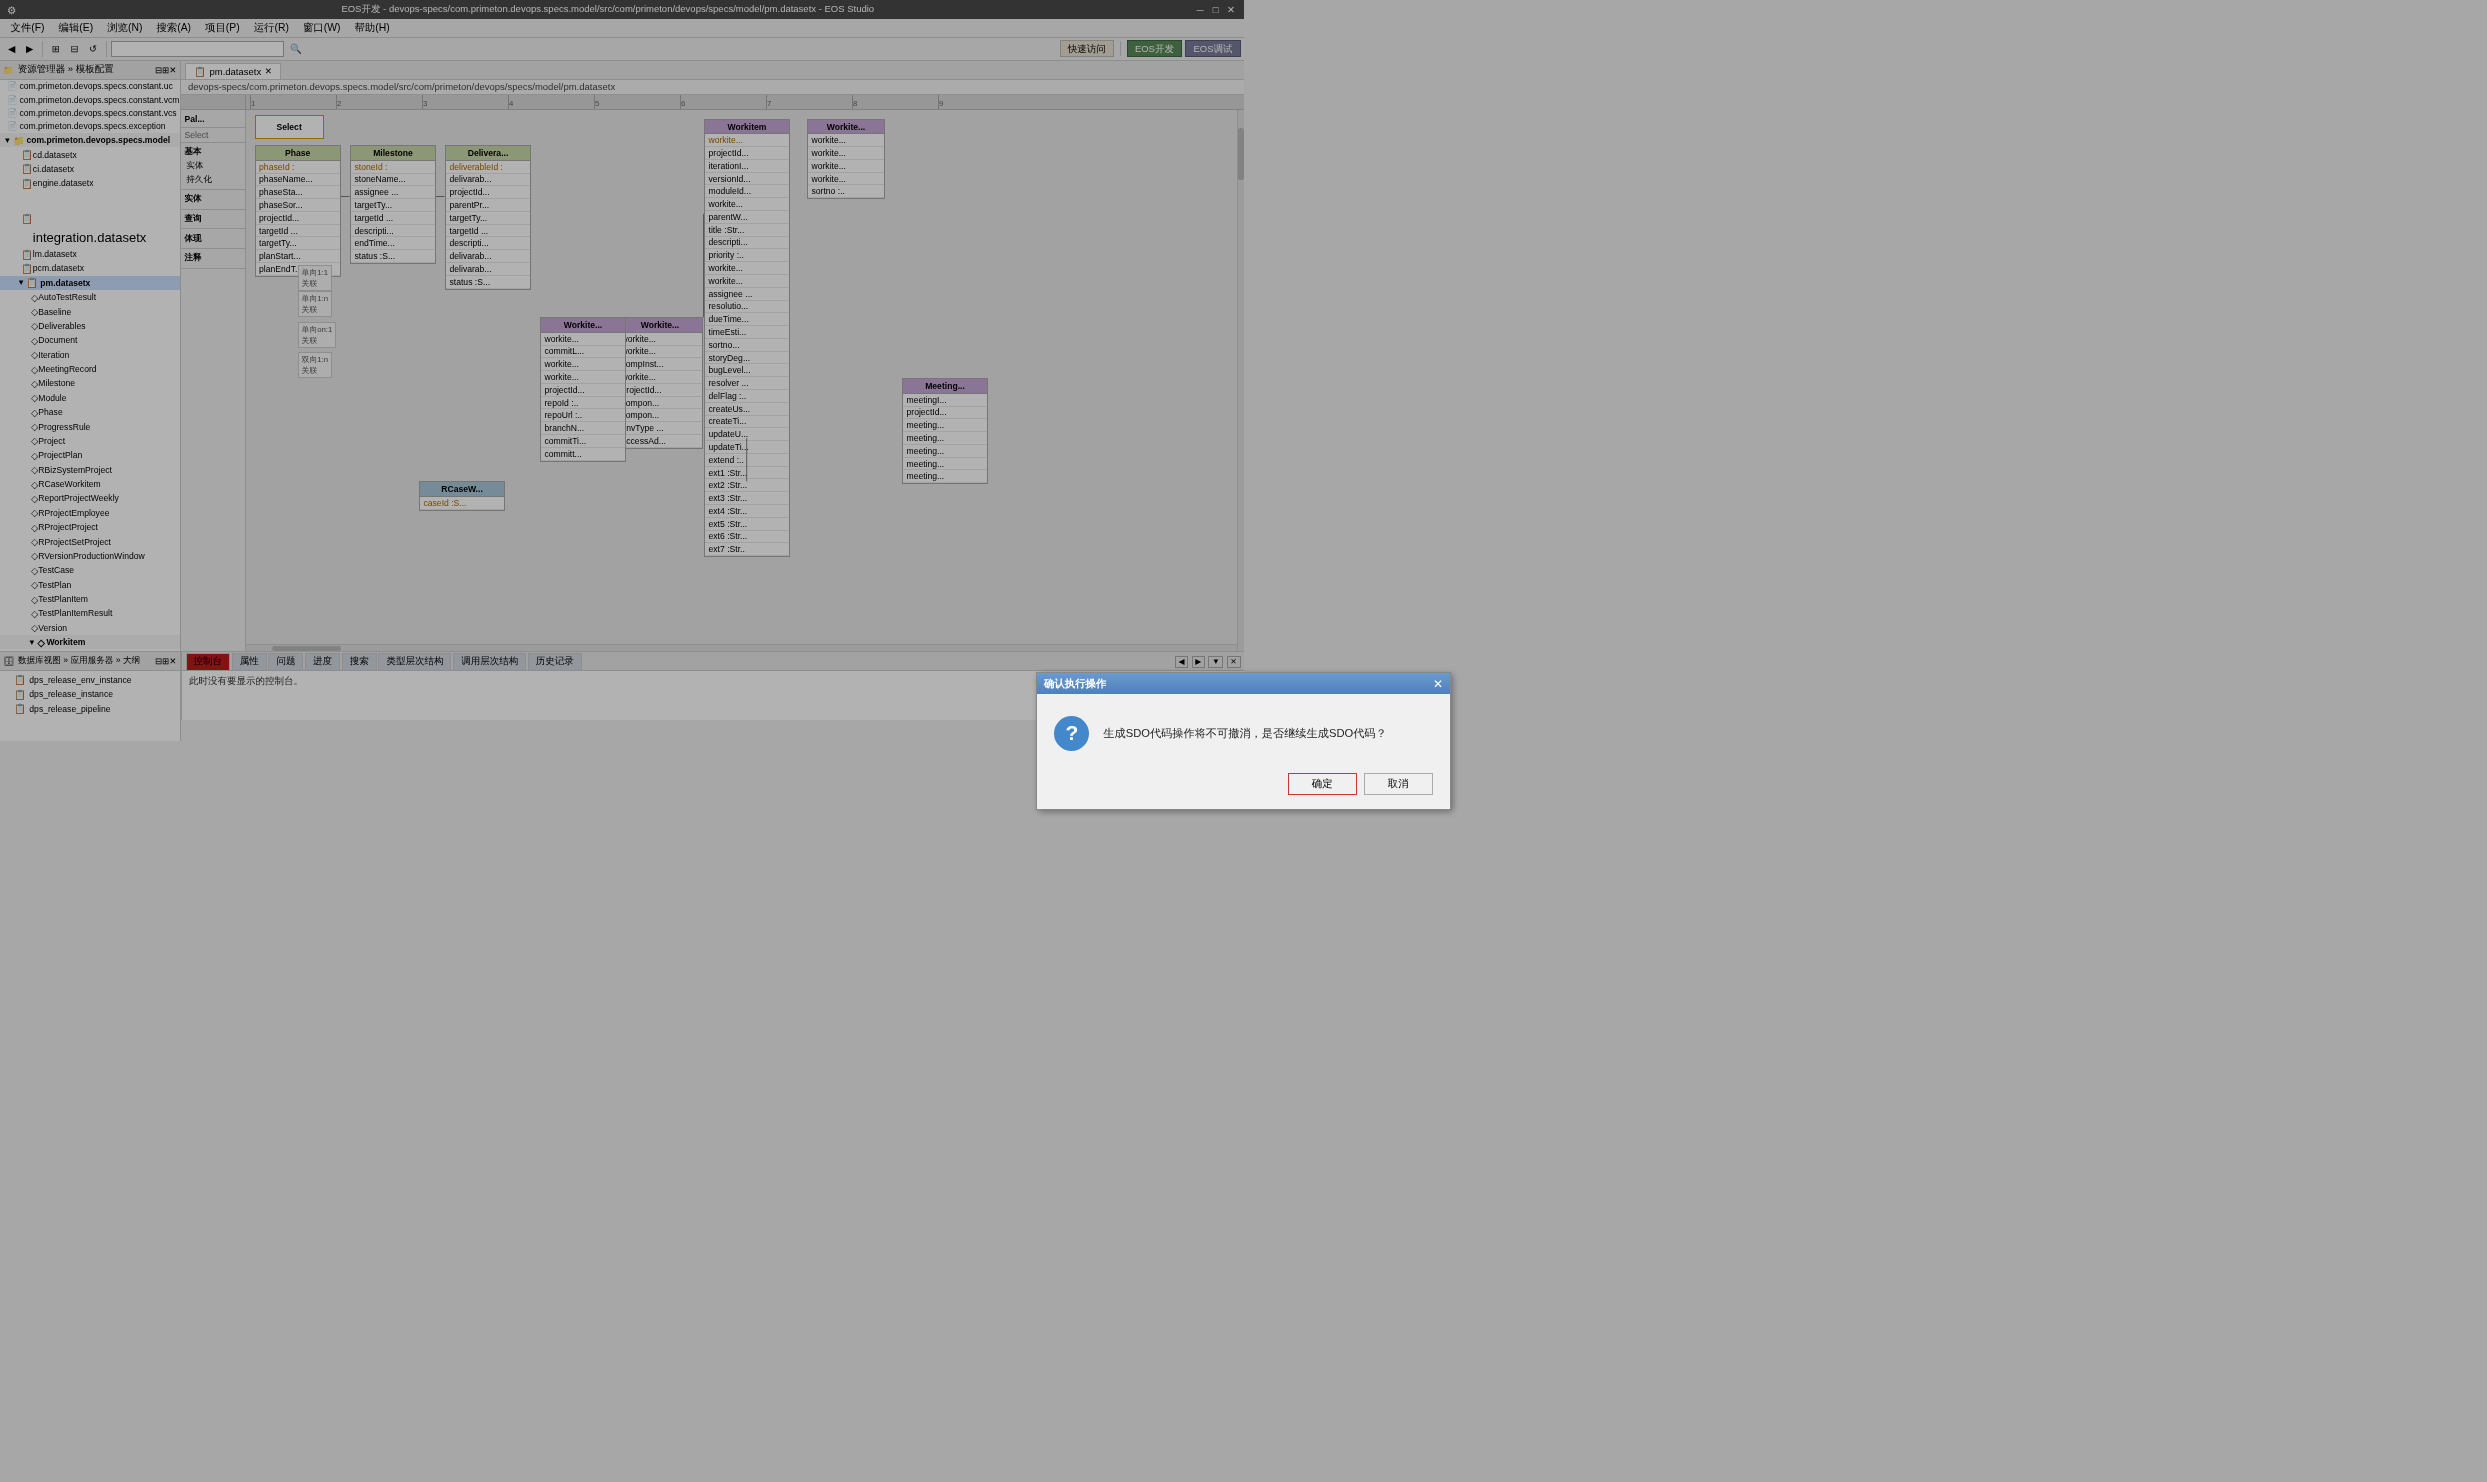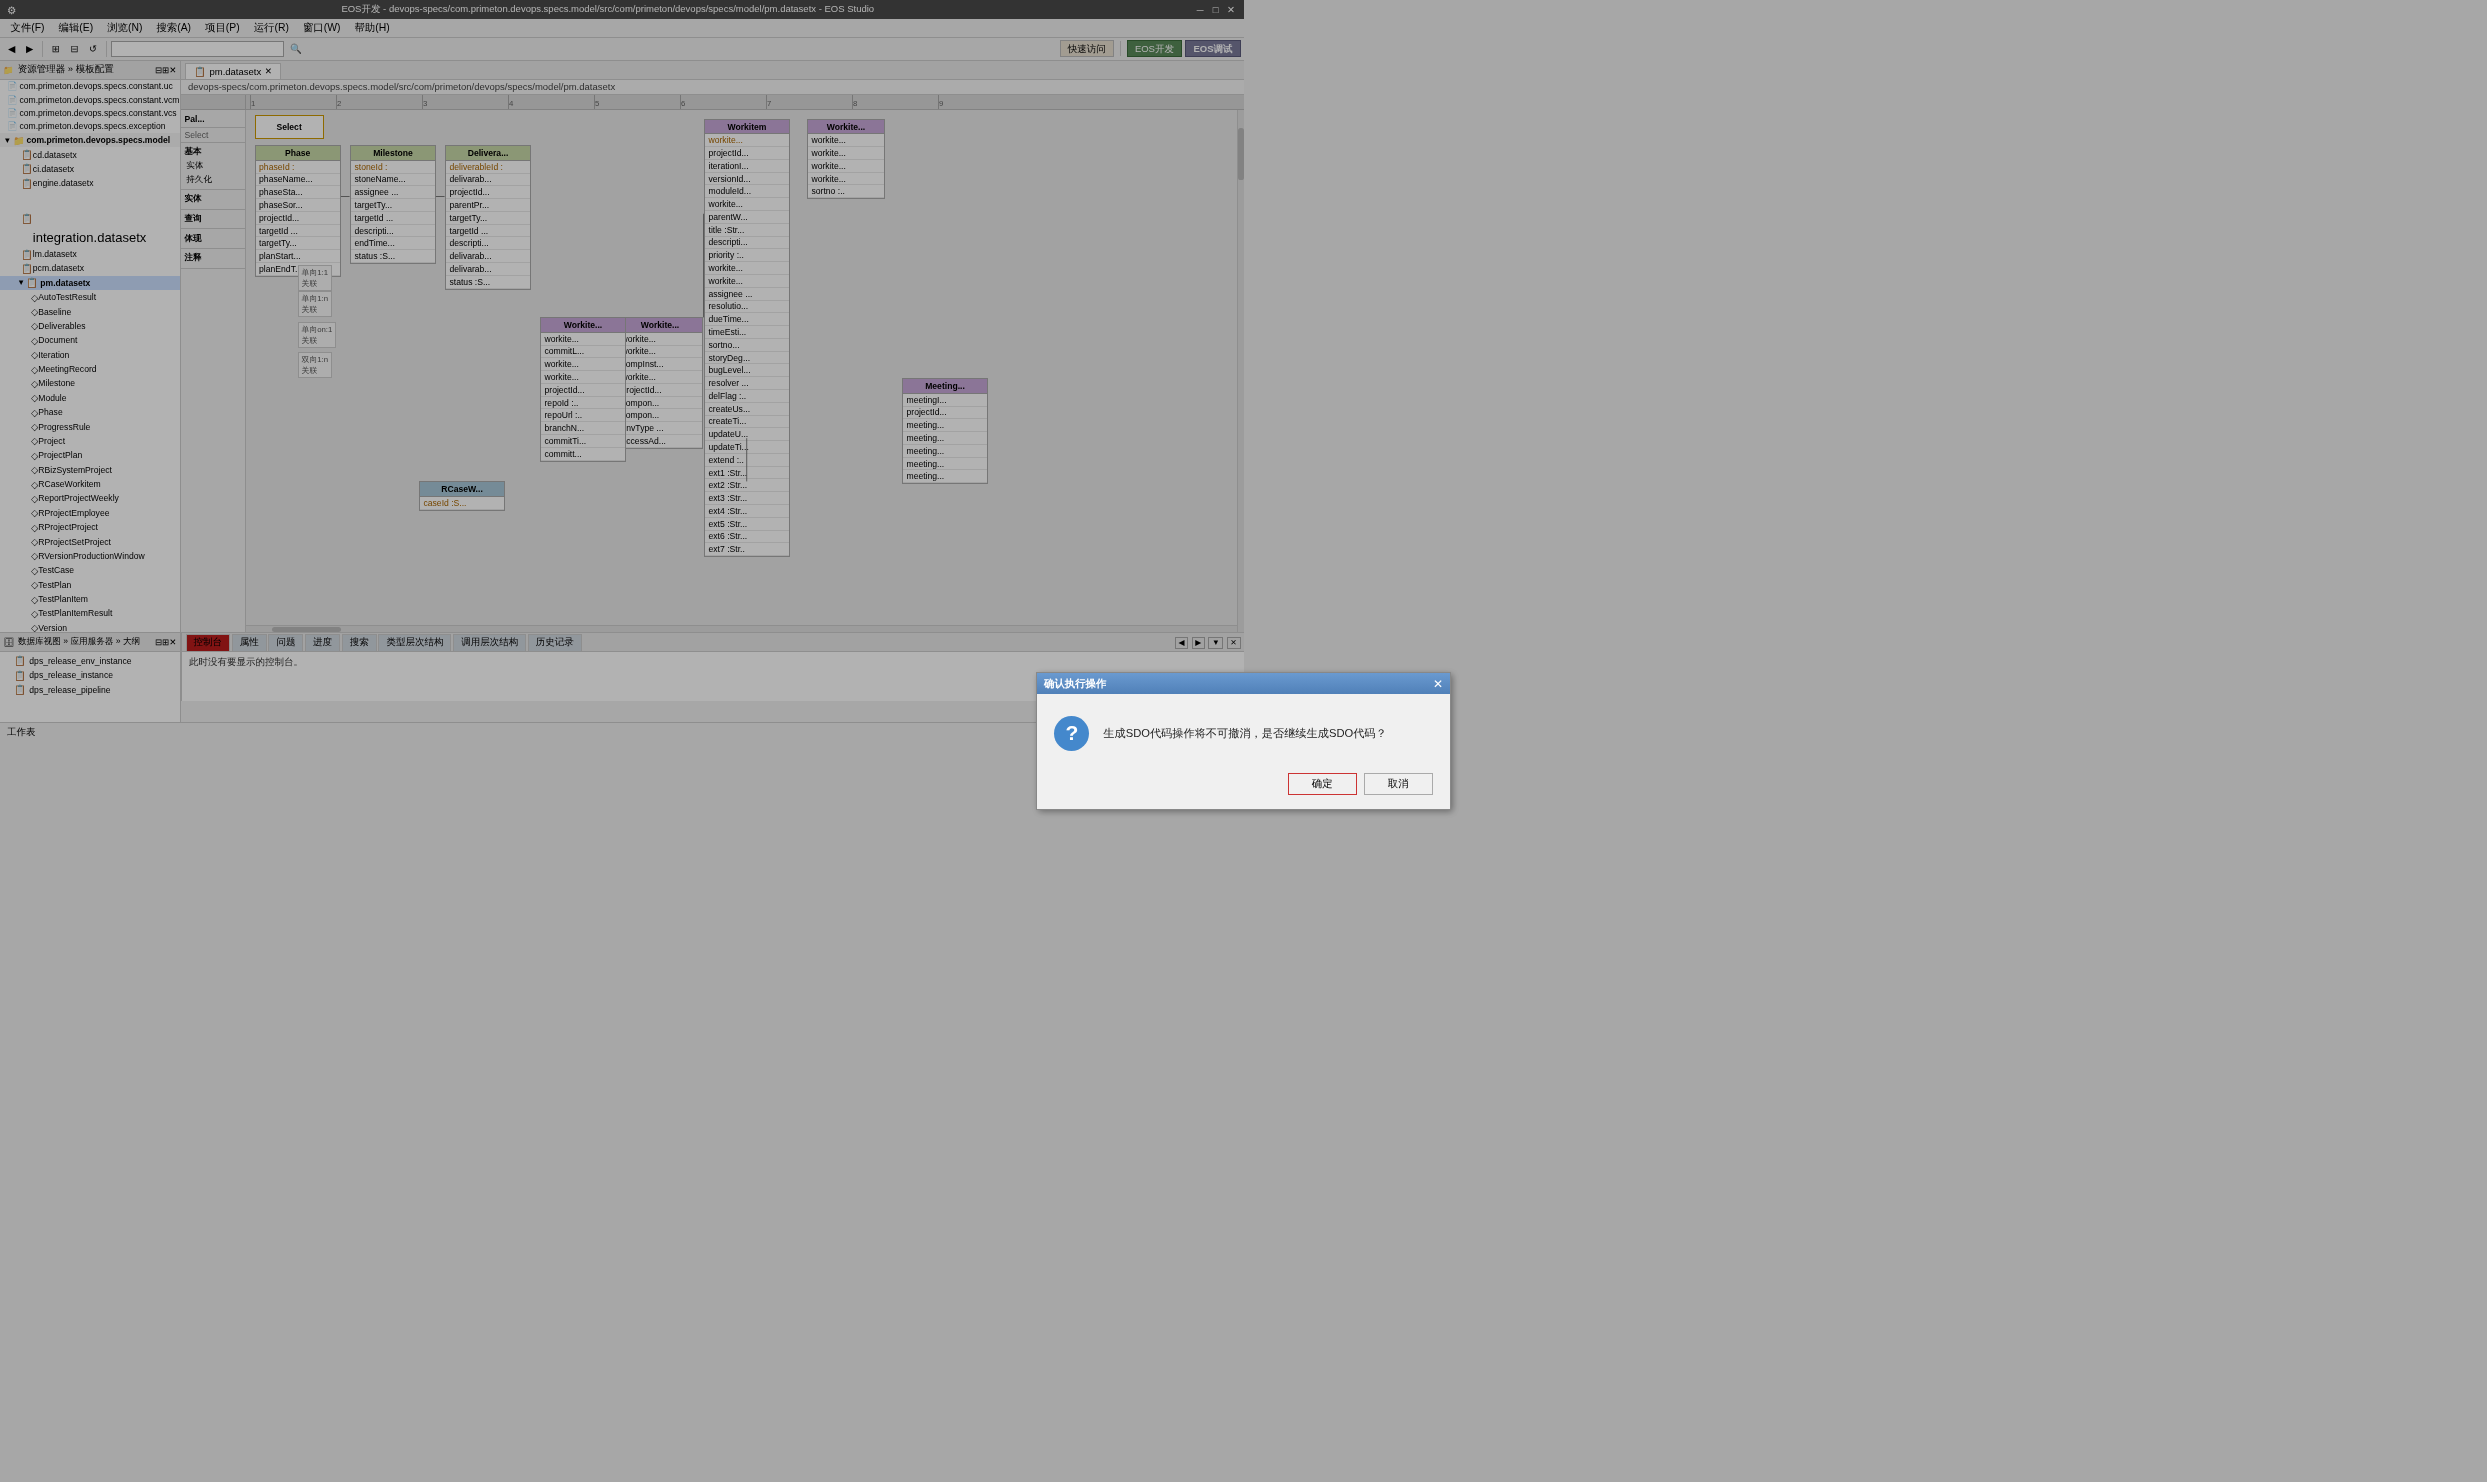--- a/index.html
+++ b/index.html
@@ -512,21 +512,21 @@
     <button class="toolbar-btn">⊞</button>
     <button class="toolbar-btn">⊟</button>
     <button class="toolbar-btn">↺</button>
     <div class="toolbar-separator"></div>
     <input class="toolbar-search" type="text" placeholder="" style="">
     <button class="toolbar-btn">🔍</button>
     <div class="toolbar-right">
       <button class="quick-access-btn">快速访问</button>
       <div class="toolbar-separator"></div>
       <button class="eos-btn">EOS开发</button>
-      <button class="eos-btn" style="background:#7a7a9a; border-color:#5a5a7a;font-weight:bold;">EOS调试</button>
+      <button class="eos-btn" style="background:#7a7a9a; border-color:#5a5a7a;">EOS调试</button>
     </div>
   </div>
 
   <div class="mid-row">
 
     <div class="left-panel">
       <div class="panel-header">
         <span style="font-size:8.6px;">📁</span>
         <span>资源管理器 » 模板配置</span>
         <span style="margin-left:auto; font-size:8.6px;">⊟⊞✕</span>
@@ -947,23 +947,20 @@
           <button style="font-size:7.8px; background:none; border:0.9px solid #aaa; cursor:pointer; padding:0.9px 2.6px;">▼</button>
           <button style="font-size:7.8px; background:none; border:0.9px solid #aaa; cursor:pointer; padding:0.9px 2.6px;">✕</button>
         </div>
       </div>
       <div class="bottom-content">
         <span>此时没有要显示的控制台。</span>
       </div>
     </div>
   </div>
 
-  <div class="status-bar">
-    <span>工作表</span>
-  </div>
 </div>
 
 <div class="dialog-overlay">
   <div class="dialog">
     <div class="dialog-titlebar">
       <span class="dialog-titlebar-title">确认执行操作</span>
       <button class="dialog-close-btn">✕</button>
     </div>
     <div class="dialog-body">
       <div class="dialog-icon">

